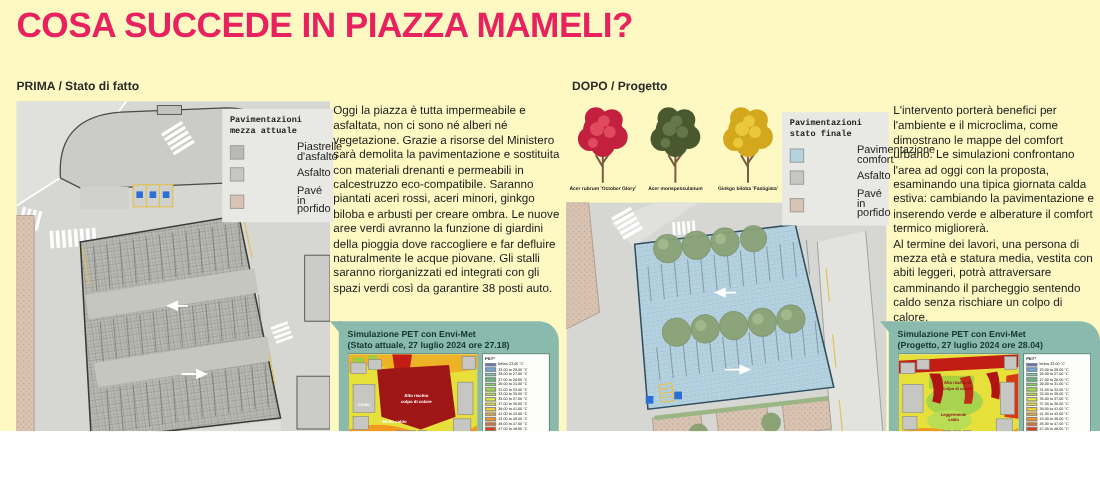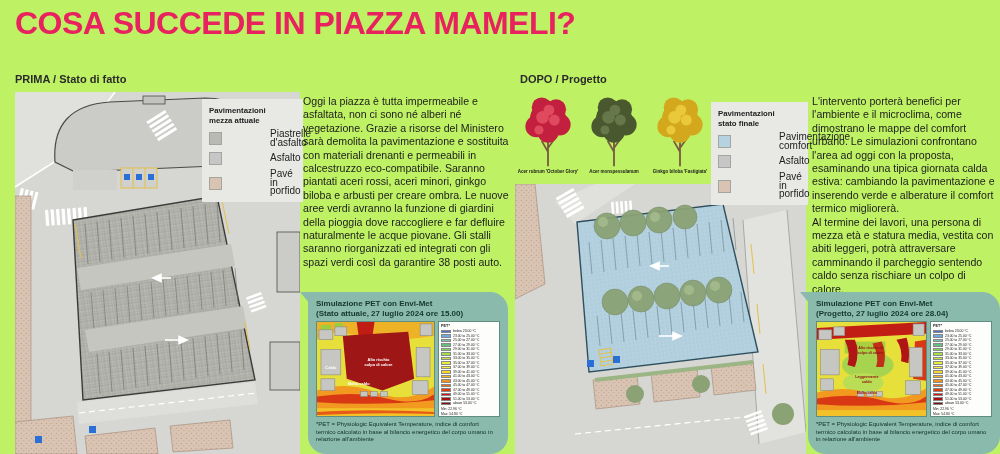--- a/index.html
+++ b/index.html
@@ -1,35 +1,35 @@
 <!DOCTYPE html>
 <html style="--accent: #e8215f; --teal: #8abaab; --map_bg: #d6d6d3; --building: #cbcbc7; --porfido: #d9c3b2; --drain_blue: #b5d2e0; --heat_yellow: #e8e03a; --heat_darkred: #9e1616;"><head>
 <meta charset="utf-8">
 <style>
   * { margin:0; padding:0; box-sizing:border-box; }
   html,body { background:#fff; }
   body { font-family:"Liberation Sans", sans-serif; }
-  .page { position:relative; width:1000px; height:454px; background:#bef264; overflow:hidden; }
+  .page { position:relative; width:1000px; height:392px; background:#fef9c3; overflow:hidden; }
 
   .title { position:absolute; left:15px; top:5px; font-size:32px; font-weight:800;
            letter-spacing:-0.5px; color:var(--accent,#e8215f); white-space:nowrap; }
 
   .sec-header { position:absolute; top:73px; font-size:11px; font-weight:bold; color:#2b2b2b; }
   .sec-header.left { left:15px; } .sec-header.right { left:520px; }
 
   .para { position:absolute; top:95px; font-size:10.6px; line-height:13.4px; color:#1c1c1c;
           white-space:pre-line; }
   .para.left { left:303px; width:206px; }
   .para.right { left:812px; width:186px; }
 
   
   .legend { position:absolute; background:#e8e8e5; padding:7px 6px 6px 7px; }
   .legend.prima { left:202px; top:99px; width:101px; }
   .legend.dopo  { left:711px; top:102px; width:97px; }
-  .legend-title { font-size:7.8px; font-weight:bold; color:#222; line-height:9.5px; margin-bottom:5px; }
+  .legend-title { font-size:7.8px; font-weight:bold; color:#222; line-height:9.5px; margin-bottom:5px;font-family:Liberation Mono, monospace; }
   .legend-item { display:flex; align-items:center; margin-bottom:5px; }
   .legend-item:last-child { margin-bottom:0; }
   .swatch { width:13px; height:13px; flex:0 0 13px; margin-right:4px; border:0.5px solid #a5a5a0; }
   [data-pattern="tiles"] { background-image:repeating-linear-gradient(45deg,rgba(60,60,55,.3) 0 1px,transparent 1px 3px),repeating-linear-gradient(-45deg,rgba(60,60,55,.3) 0 1px,transparent 1px 3px); }
   [data-pattern="dots"]  { background-image:radial-gradient(rgba(120,80,55,.5) 0.8px,transparent 1px); background-size:3px 3px; }
   [data-pattern="hatch"] { background-image:repeating-linear-gradient(45deg,rgba(255,255,255,.85) 0 1px,transparent 1px 3px),repeating-linear-gradient(-45deg,rgba(40,95,125,.35) 0 1px,transparent 1px 3px); }
   .legend-label { font-size:10px; color:#222; line-height:8.6px;padding-left:44px; }
 
   
   .map { position:absolute; }
@@ -201,21 +201,21 @@
         <span class="swatch" data-pattern="dots" style="background: rgb(217, 195, 178);"></span>
         <span class="legend-label">Pavé in porfido</span>
       </div>
       </div>
   </div>
 
   <p class="para left">Oggi la piazza è tutta impermeabile e asfaltata, non ci sono né alberi né vegetazione. Grazie a risorse del Ministero sarà demolita la pavimentazione e sostituita con materiali drenanti e permeabili in calcestruzzo eco-compatibile. Saranno piantati aceri rossi, aceri minori, ginkgo biloba e arbusti per creare ombra. Le nuove aree verdi avranno la funzione di giardini della pioggia dove raccogliere e far defluire naturalmente le acque piovane. Gli stalli saranno riorganizzati ed integrati con gli spazi verdi così da garantire 38 posti auto.</p>
 
   <div class="sim-panel left">
     <div class="sim-title">Simulazione PET con Envi-Met</div>
-    <div class="sim-subtitle">(Stato attuale, 27 luglio 2024 ore 15.00)</div>
+    <div class="sim-subtitle">(Stato attuale, 27 luglio 2024 ore 27.18)</div>
     <div class="sim-body">
       <svg class="heatmap" viewBox="0 0 118 96" preserveAspectRatio="none">
         <rect width="118" height="96" fill="#e8e03a"></rect>
         <path d="M0,0 H118 V14 Q70,22 40,14 T0,18 Z" fill="#f0a322" opacity="0.75"></path>
         <rect x="4" y="3" width="10" height="5" fill="#9ccc3f"></rect>
           <rect x="18" y="1" width="8" height="4" fill="#9ccc3f"></rect>
         <path d="M0,70 Q30,60 60,72 T118,66 L118,96 L0,96 Z" fill="#f29a20"></path>
         <path d="M0,76 Q40,70 70,78 T118,74 L118,80 Q60,86 0,82 Z" fill="#d93815"></path>
         <rect y="88" width="118" height="8" fill="#f2c228"></rect>
         <path d="M0,92 Q50,88 118,92 L118,94 Q60,92 0,95 Z" fill="#e85a18"></path>

